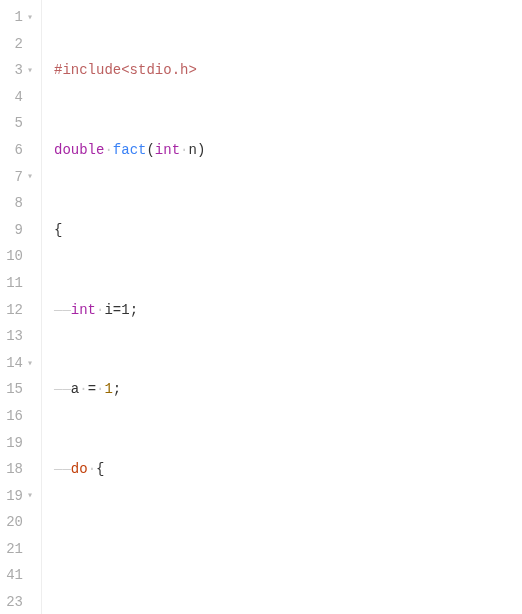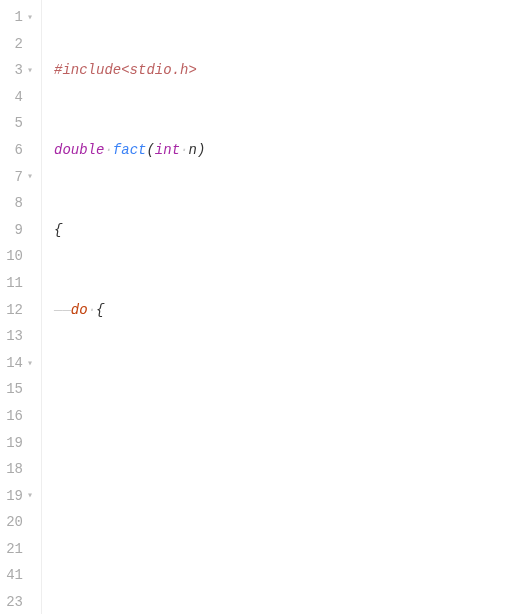--- a/index.html
+++ b/index.html
@@ -44,21 +44,20 @@
   color: #bbb;
   font-size: 10px;
 }
 .code {
   padding: 4px 0 4px 12px;
   color: #333;
   white-space: pre;
 }
 .code-line {
   min-height: 1.9em;
-  font-style: italic;
 }
 .c-pp { color: #bc6060; }
 .c-kw { color: #c2410c; }
 .c-type { color: #a626a4; text-align: center; }
 .c-fn { color: #3b82f6; }
 .c-num { color: #986801; }
 .ws { color: #d0d0d0; }
 .dot { color: #ccc; }
 </style>
 </head>
@@ -157,20 +156,22 @@
     <div class="gutter-line">
         <span class="line-num">23</span>
         <span class="fold"></span>
       </div>
   </div>
 
   <div class="code">
     <div class="code-line"><span class="c-pp">#include</span><span class="c-pp">&lt;stdio.h&gt;</span></div>
     <div class="code-line"><span class="c-type">double</span><span class="dot">·</span><span class="c-fn">fact</span><span>(</span><span class="c-type">int</span><span class="dot">·</span><span>n</span><span>)</span></div>
     <div class="code-line"><span>{</span></div>
+    <div class="code-line"><span class="ws">――</span><span class="c-type">int</span><span class="dot">·</span><span>i=1</span><span>;</span></div>
+    <div class="code-line"><span class="ws">――</span><span>a</span><span class="dot">·</span><span>=</span><span class="dot">·</span><span class="c-num">1</span><span>;</span></div>
     <div class="code-line"><span class="ws">――</span><span class="c-kw">do</span><span class="dot">·</span><span>{</span></div>
     
     
     
     
     
     
     
     
     

